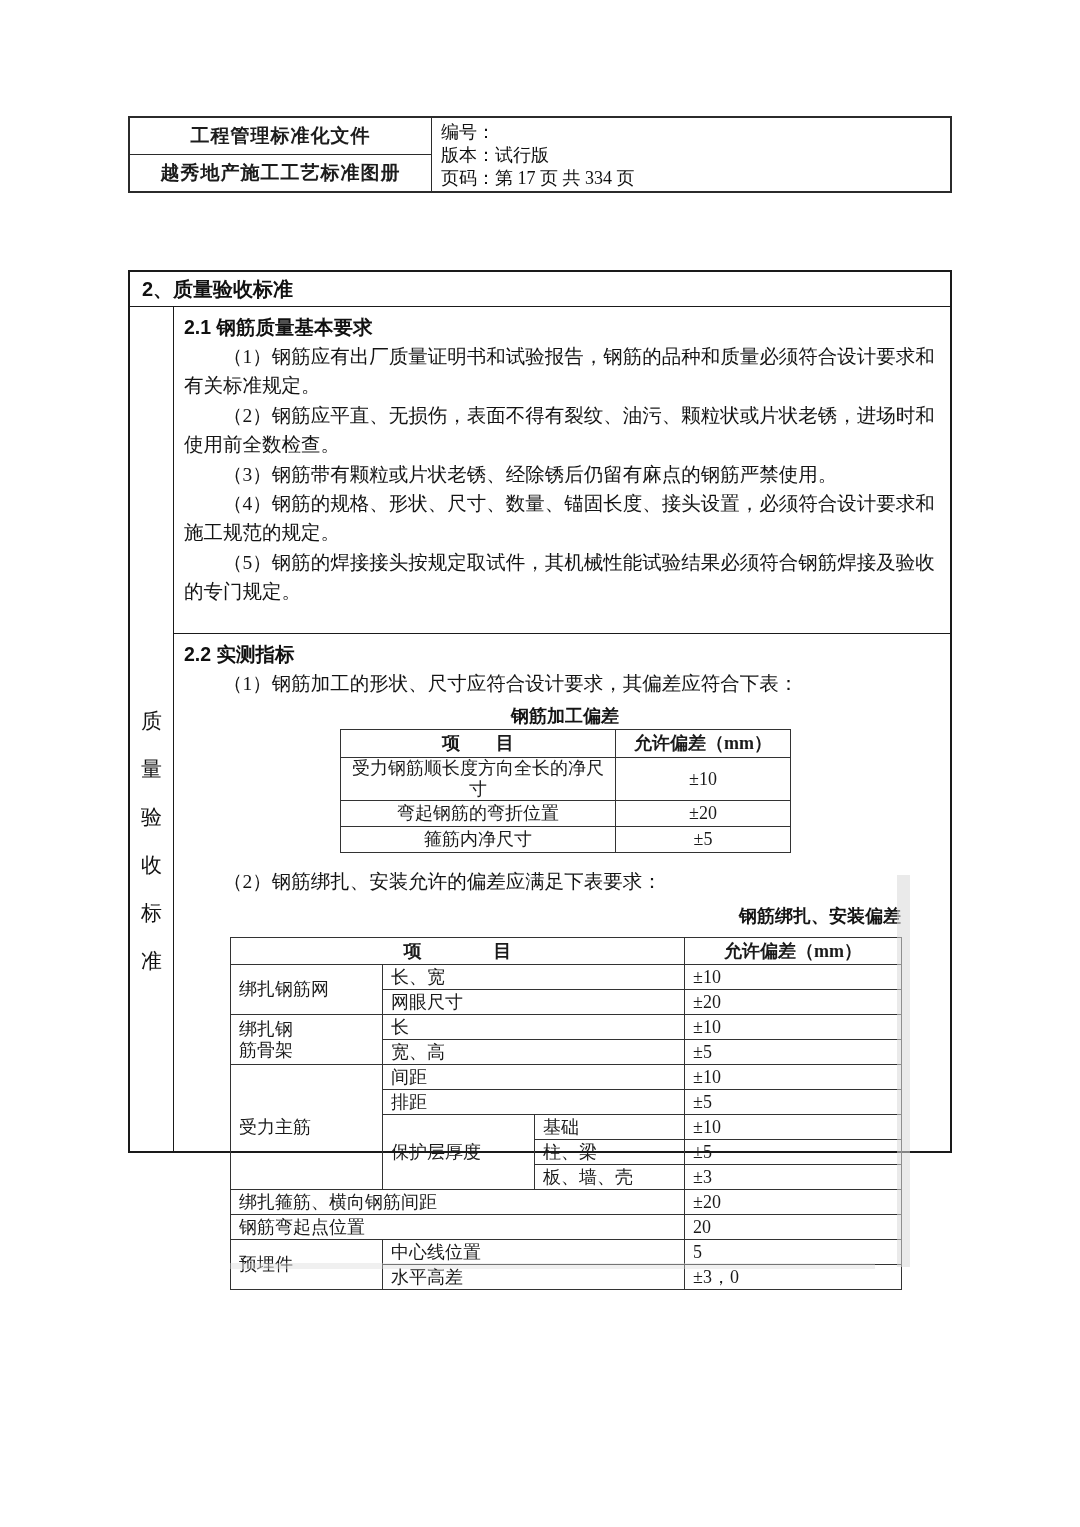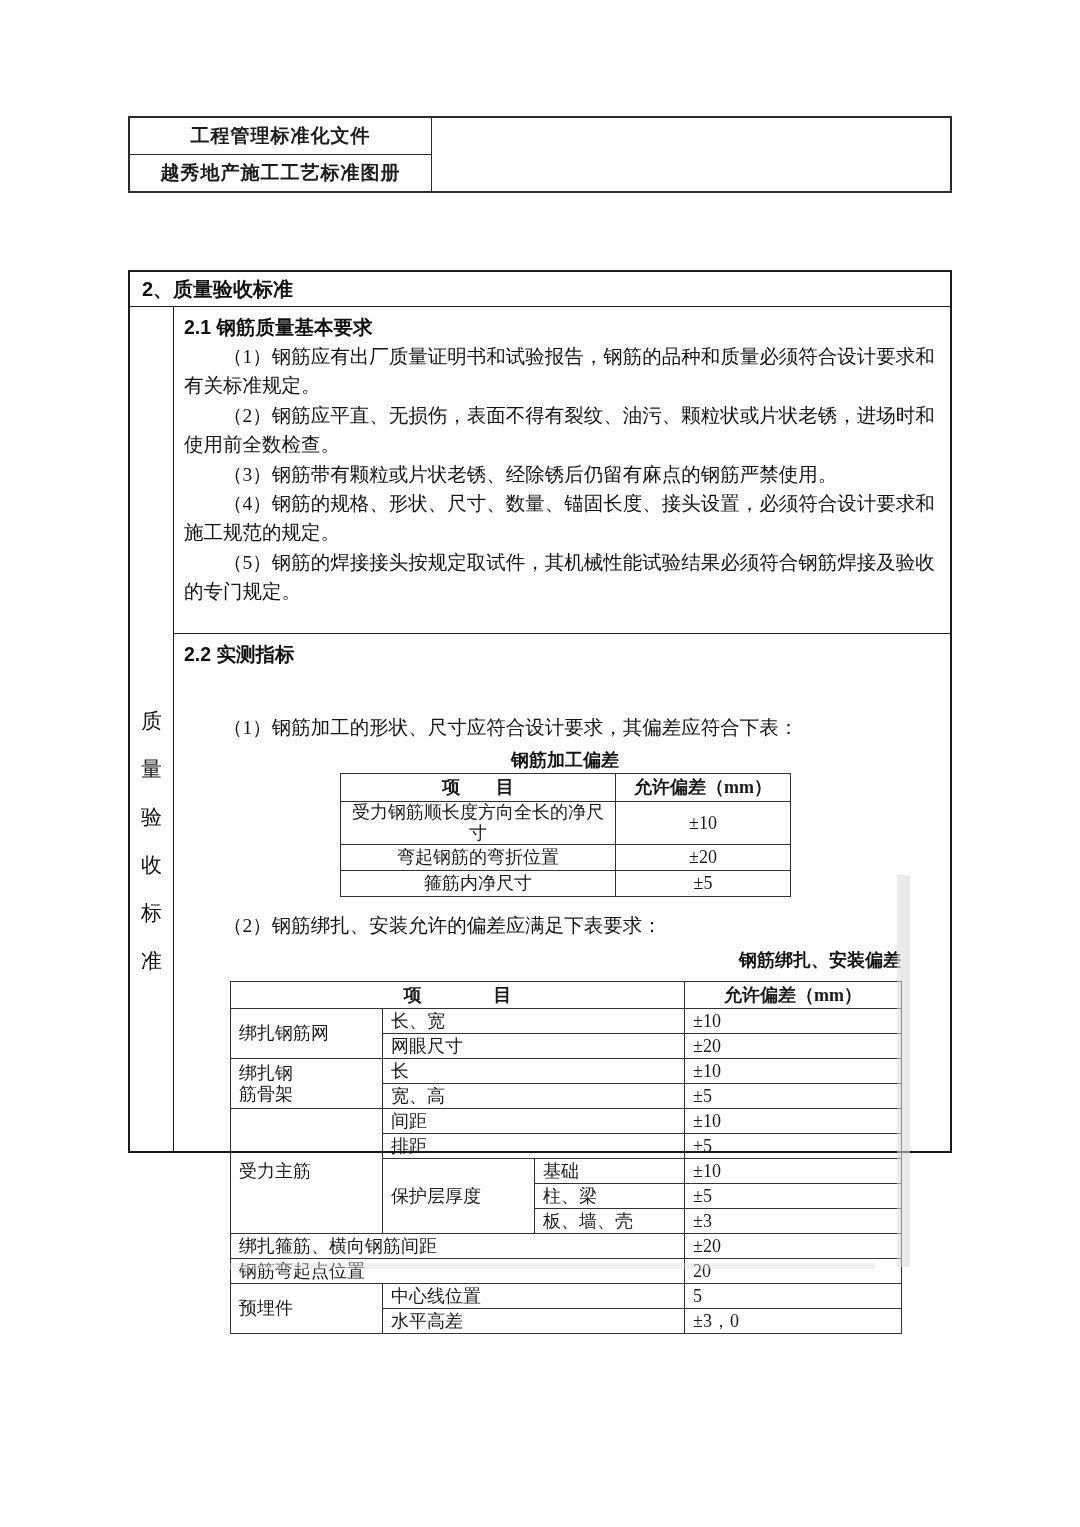--- a/index.html
+++ b/index.html
@@ -68,21 +68,21 @@
     padding:5px 14px 0 10px; font-size:19.5px; line-height:29.4px;
   }
   .sec-h {
     font-family:"Liberation Sans","DejaVu Sans",sans-serif;
     font-weight:bold; font-size:19.5px; line-height:30px; color:#111;
   }
   .sec21 p { text-indent:2em; }
 
   
   .sec22 { flex:1; padding:5px 14px 0 10px; font-size:19.5px; line-height:30px; position:relative; }
-  .intro { text-indent:2em;margin-top:44px; }
+  .intro { text-indent:2em; }
   .tcap {
     font-family:"Liberation Sans","DejaVu Sans",sans-serif;
     font-weight:bold; font-size:18px; text-align:center; line-height:22px;
   }
   .cap1 { width:450px; margin:6px 0 2px 156px; }
   .cap2 { width:671px; margin:8px 0 3px 46px;text-align:right; }
 
   table { border-collapse:collapse; table-layout:fixed; font-size:18px; color:#1a1a1a; }
   td { border:1.5px solid #333; vertical-align:middle; line-height:21px; overflow:hidden; }
 
@@ -102,20 +102,34 @@
   .strip-v { left:897px; top:875px; width:13px; height:392px; }
   .strip-h { left:230px; top:1263px; width:645px; height:6px; opacity:.4; }
 </style>
 </head>
 <body>
 
 <div class="header">
   <div class="h-mid">
     <div class="h-mid-row top">工程管理标准化文件</div>
     <div class="h-mid-row">越秀地产施工工艺标准图册</div>
+  </div>
+  <div class="h-meta">
+    <div class="meta-line">
+      <span>编号：</span>
+      <span></span>
+    </div>
+    <div class="meta-line">
+      <span>版本：</span>
+      <span>试行版</span>
+    </div>
+    <div class="meta-line">
+      <span>页码：</span>
+      <span>第 17 页  共 334 页</span>
+    </div>
   </div>
 </div>
 
 <div class="main">
   <div class="main-title">2、质量验收标准</div>
 
   <div class="main-body">
     <div class="side">
       <div class="side-label">
         <span>质</span>

